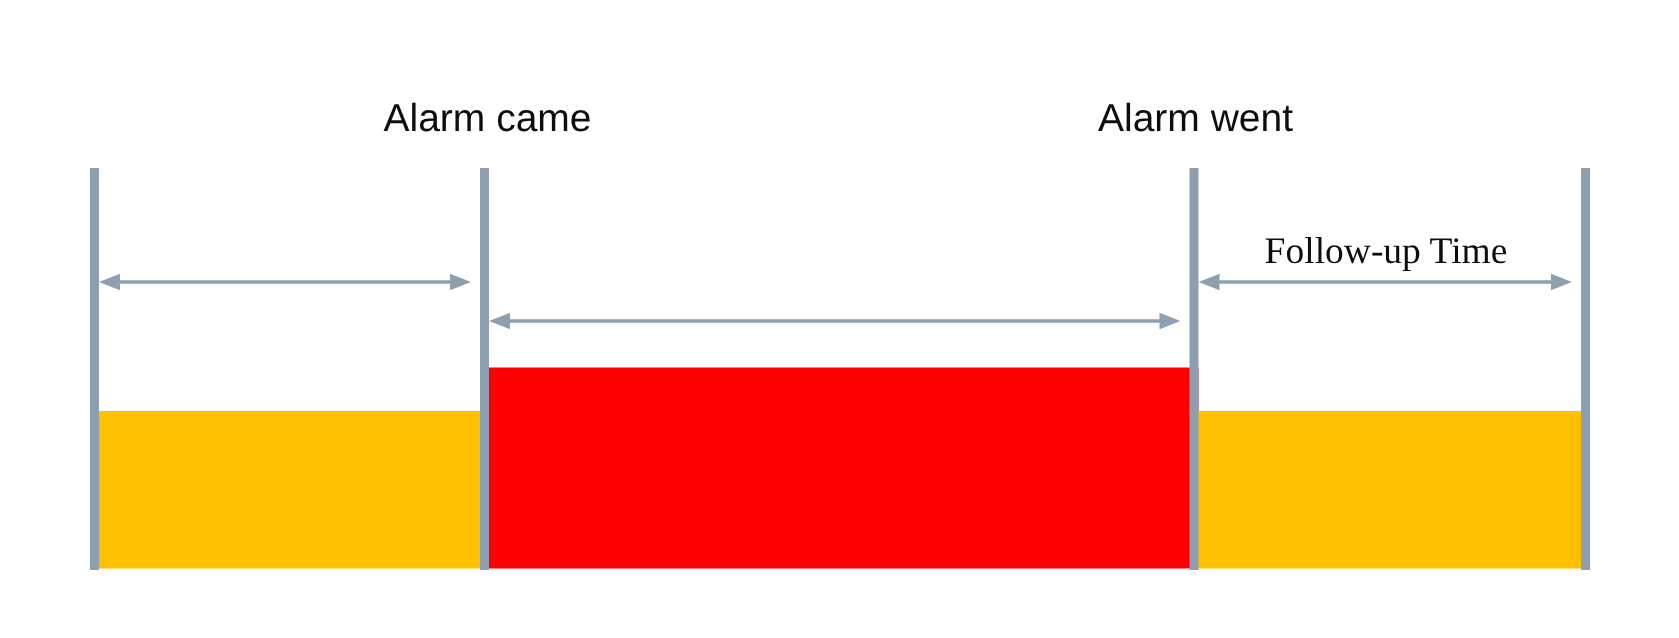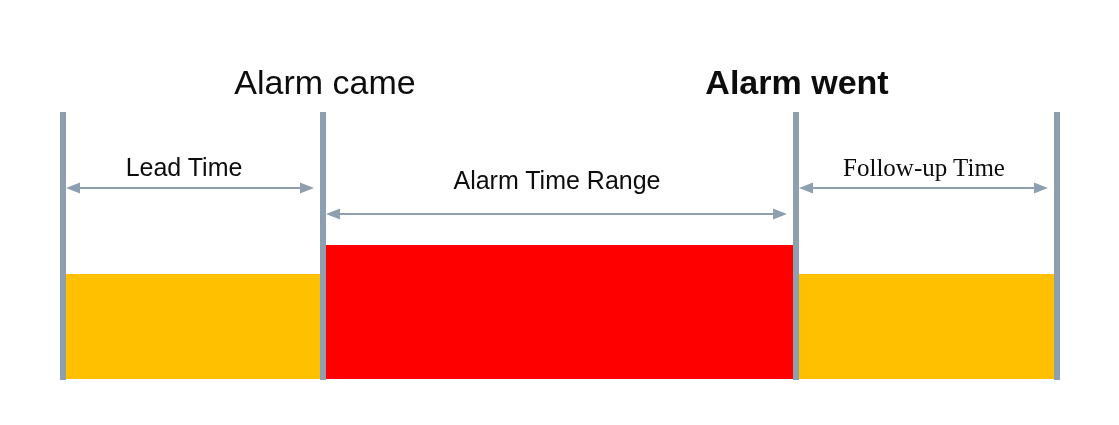--- a/index.html
+++ b/index.html
@@ -63,25 +63,25 @@
   }
 
   .label {
     position: absolute;
     color: #0d0d0d;
     white-space: nowrap;
     text-align: center;
     line-height: 1;
   }
   .marker-label {
-    font-size: 34px;
+    font-size: 26px;
     transform: translateX(-50%);
   }
   .marker-alarm-came { left: 325px; top: 65px; }
-  .marker-alarm-went { left: 797px; top: 65px; font-weight: bold; }
+  .marker-alarm-went { left: 797px; top: 65px; }
 
   .range-label {
     font-size: 25px;
     transform: translateX(-50%);
   }
   .range-lead { left: 184px; top: 155px; }
   .range-alarm { left: 557px; top: 168px; }
   .range-follow { left: 924px; top: 155px; font-family: Liberation Serif, serif; }
 </style>
 </head>
@@ -114,17 +114,15 @@
         <line x1="806" y1="188" x2="1041" y2="188"></line>
         <polygon points="799,188 813,182.5 813,193.5" stroke="none"></polygon>
         <polygon points="1048,188 1034,182.5 1034,193.5" stroke="none"></polygon>
       </g>
     </g>
   </svg>
 
   <div class="label marker-label marker-alarm-came">Alarm came</div>
   <div class="label marker-label marker-alarm-went">Alarm went</div>
 
-  <div class="label range-label range-lead">Lead Time</div>
-  <div class="label range-label range-alarm">Alarm Time Range</div>
   <div class="label range-label range-follow">Follow-up Time</div>
 
 </div>
 
 </body></html>

